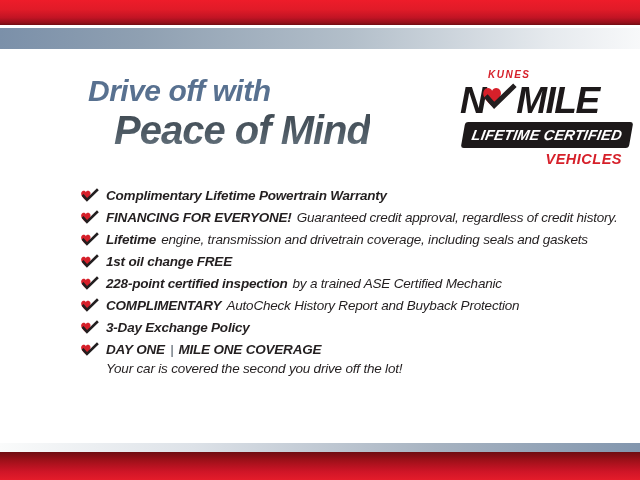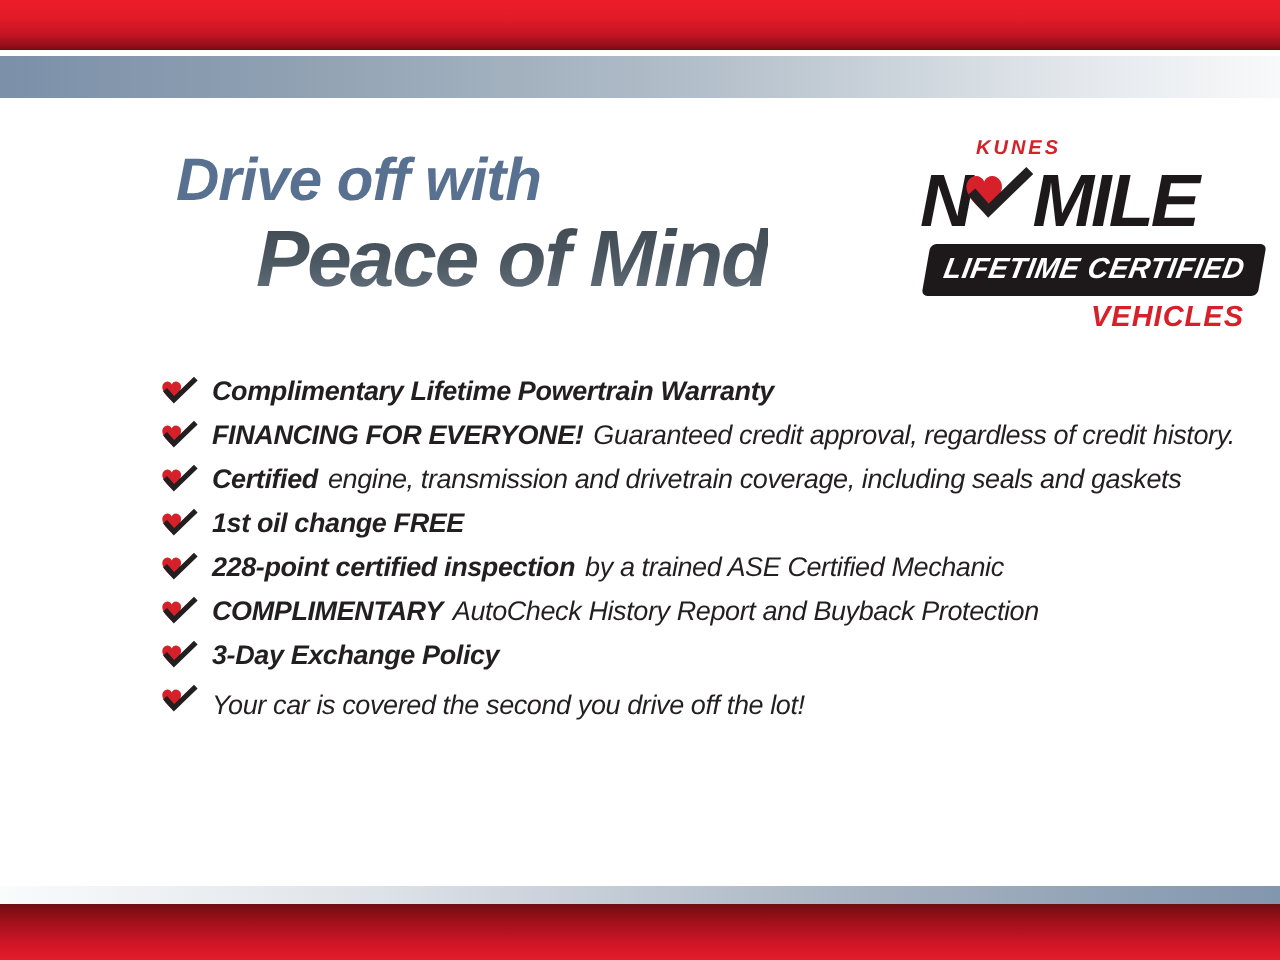--- a/index.html
+++ b/index.html
@@ -27,21 +27,21 @@
     background:linear-gradient(180deg,#6f0d12 0%,#9c1019 28%,#cf1527 70%,#e41c2a 100%);
   }
 
   
   .headline { position:absolute; left:88px; top:74px; }
   .h1 {
     font-size:30px; font-weight:600; font-style:italic;
     color:#587190; letter-spacing:-0.5px; line-height:1.1;
   }
   .h2 {
-    margin-left:40px; margin-top:2px;
+    margin-left:26px; margin-top:2px;
     font-size:40px; font-weight:800; font-style:italic; letter-spacing:-1px; line-height:1.05;
     background:linear-gradient(180deg,#3f4951 0%,#4d5963 55%,#6a7883 100%);
     -webkit-background-clip:text; background-clip:text; color:transparent;
   }
 
   
   .logo { position:absolute; top:70px; right:14px; width:166px; }
   .logo-kunes {
     color:#d6202a; font-weight:800; font-style:italic; font-size:10px;
     letter-spacing:1.5px; margin-left:28px; line-height:1;
@@ -126,21 +126,21 @@
       <svg class="chk">
           <use href="#heartcheck"></use>
         </svg>
       <div class="txt"><span class="b">FINANCING FOR EVERYONE!</span><span class="r">Guaranteed credit approval, regardless of credit history.</span></div>
     </div>
 
     <div class="row">
       <svg class="chk">
           <use href="#heartcheck"></use>
         </svg>
-      <div class="txt"><span class="b">Certified</span><span class="r">engine, transmission and drivetrain coverage, including seals and gaskets</span></div>
+      <div class="txt"><span class="b">Lifetime</span><span class="r">engine, transmission and drivetrain coverage, including seals and gaskets</span></div>
     </div>
 
     <div class="row">
       <svg class="chk">
           <use href="#heartcheck"></use>
         </svg>
       <div class="txt"><span class="b">1st oil change FREE</span><span class="r"></span></div>
     </div>
 
     <div class="row">
@@ -163,20 +163,21 @@
         </svg>
       <div class="txt"><span class="b">3-Day Exchange Policy</span><span class="r"></span></div>
     </div>
 
 
     <div class="row">
       <svg class="chk">
           <use href="#heartcheck"></use>
         </svg>
       <div class="txt">
+        <div><span class="b">DAY ONE</span><span class="sep">|</span><span class="b">MILE ONE COVERAGE</span></div>
         <div class="sub">Your car is covered the second you drive off the lot!</div>
       </div>
     </div>
 
   </div>
 
   <div class="bar-slate-bottom"></div>
   <div class="bar-red-bottom"></div>
 
 </div>

